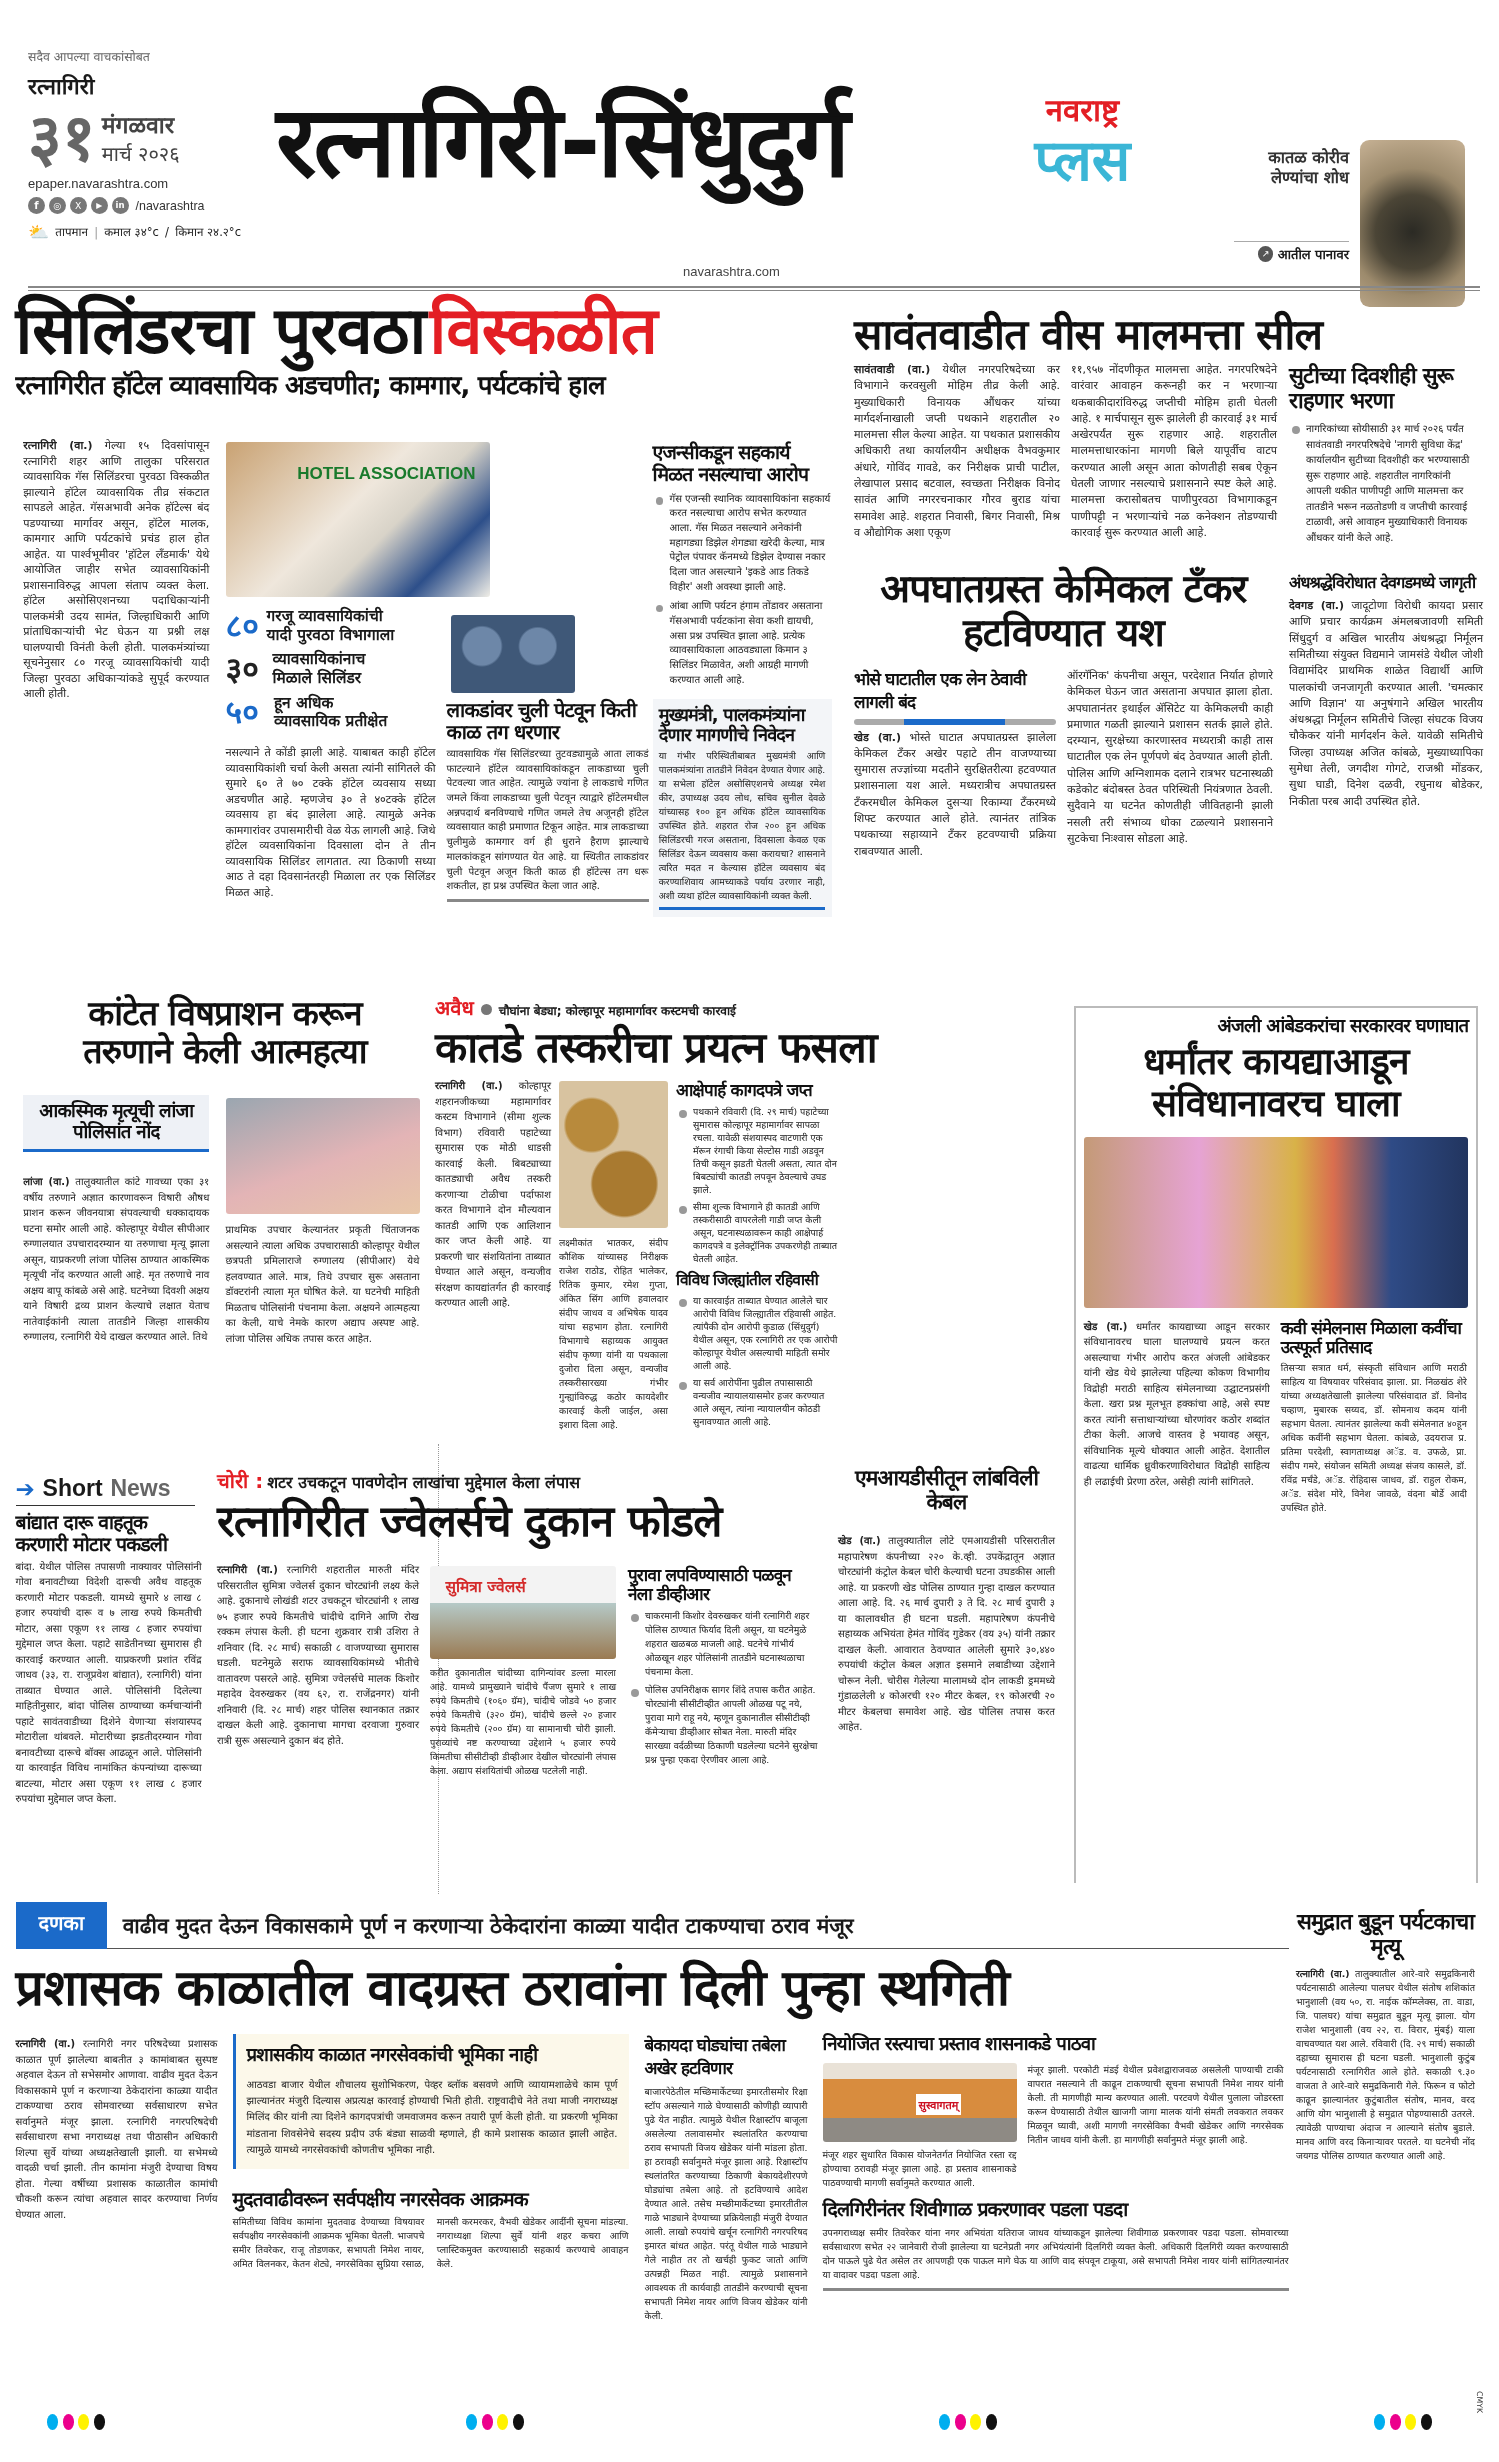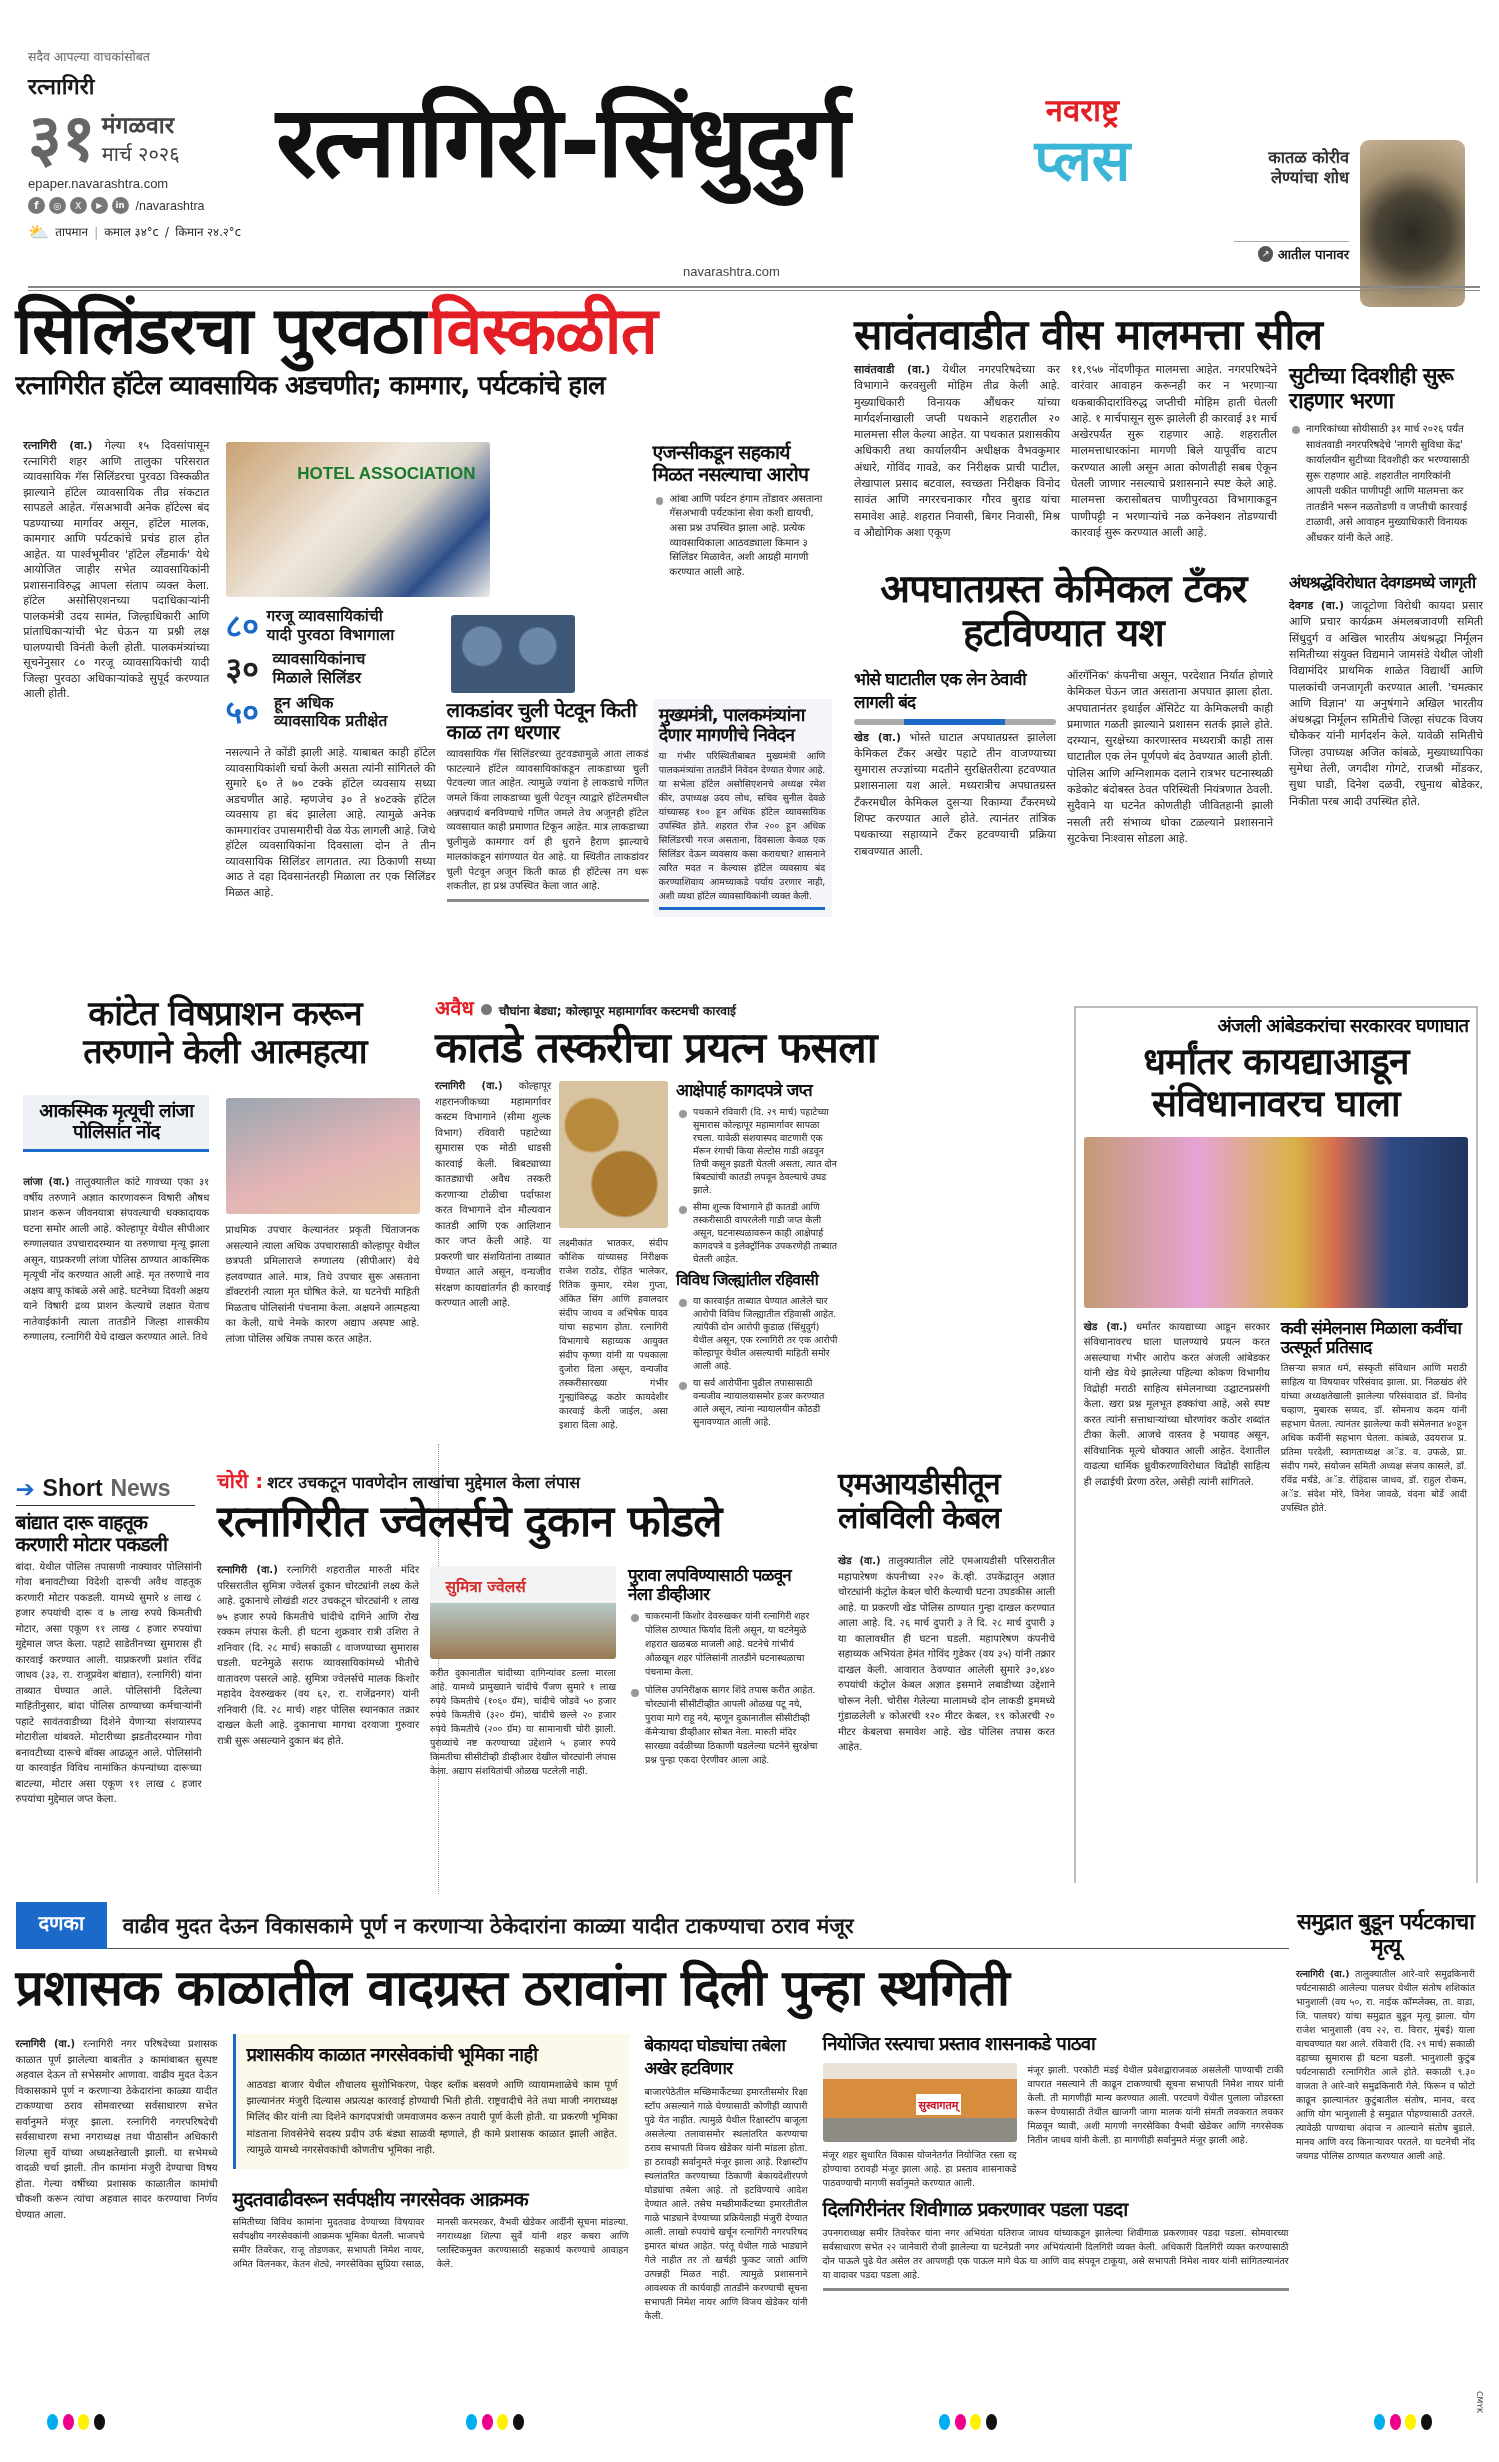--- a/index.html
+++ b/index.html
@@ -108,20 +108,21 @@
 
   <div class="abs" style="left:431px;top:404px;width:202px">
     <div class="hl" style="font-size:20px">लाकडांवर चुली पेटवून किती काळ तग धरणार</div>
     <div class="body" style="font-size:10px;line-height:14.7px;margin-top:3.1px">व्यावसायिक गॅस सिलिंडरच्या तुटवड्यामुळे आता लाकडं फाटल्याने हॉटेल व्यावसायिकांकडून लाकडाच्या चुली पेटवल्या जात आहेत. त्यामुळे ज्यांना हे लाकडाचे गणित जमले किंवा लाकडाच्या चुली पेटवून त्याद्वारे हॉटेलमधील अन्नपदार्थ बनविण्याचे गणित जमले तेच अजूनही हॉटेल व्यवसायात काही प्रमाणात टिकून आहेत. मात्र लाकडाच्या चुलीमुळे कामगार वर्ग ही धुराने हैराण झाल्याचे मालकांकडून सांगण्यात येत आहे. या स्थितीत लाकडांवर चुली पेटवून अजून किती काळ ही हॉटेल्स तग धरू शकतील, हा प्रश्न उपस्थित केला जात आहे.</div>
     <div style="height:3.1px;background:#888;margin-top:4.7px"></div>
   </div>
 
   <div class="abs" style="left:637px;top:147px;width:179px">
     <div class="hl" style="font-size:19.4px">एजन्सीकडून सहकार्य मिळत नसल्याचा आरोप</div>
     <ul class="bullet" style="margin-top:6.2px">
+      <li style="font-size:10px;line-height:14.7px">गॅस एजन्सी स्थानिक व्यावसायिकांना सहकार्य करत नसल्याचा आरोप सभेत करण्यात आला. गॅस मिळत नसल्याने अनेकांनी महागड्या डिझेल शेगड्या खरेदी केल्या, मात्र पेट्रोल पंपावर कॅनमध्ये डिझेल देण्यास नकार दिला जात असल्याने 'इकडे आड तिकडे विहीर' अशी अवस्था झाली आहे.</li>
       <li style="font-size:10px;line-height:14.7px">आंबा आणि पर्यटन हंगाम तोंडावर असताना गॅसअभावी पर्यटकांना सेवा कशी द्यायची, असा प्रश्न उपस्थित झाला आहे. प्रत्येक व्यावसायिकाला आठवड्याला किमान ३ सिलिंडर मिळावेत, अशी आग्रही मागणी करण्यात आली आहे.</li>
     </ul>
   </div>
   <div class="abs" style="left:637px;top:404px;width:179px;background:#f3f5f8;padding:6.2px">
     <div class="hl" style="font-size:18px">मुख्यमंत्री, पालकमंत्र्यांना देणार मागणीचे निवेदन</div>
     <div class="body" style="font-size:9.3px;line-height:14px;margin-top:3.1px">या गंभीर परिस्थितीबाबत मुख्यमंत्री आणि पालकमंत्र्यांना तातडीने निवेदन देण्यात येणार आहे. या सभेला हॉटेल असोसिएशनचे अध्यक्ष रमेश कीर, उपाध्यक्ष उदय लोध, सचिव सुनील देवळे यांच्यासह १०० हून अधिक हॉटेल व्यावसायिक उपस्थित होते. शहरात रोज २०० हून अधिक सिलिंडरची गरज असताना, दिवसाला केवळ एक सिलिंडर देऊन व्यवसाय कसा करायचा? शासनाने त्वरित मदत न केल्यास हॉटेल व्यवसाय बंद करण्याशिवाय आमच्याकडे पर्याय उरणार नाही, अशी व्यथा हॉटेल व्यावसायिकांनी व्यक्त केली.</div>
     <div style="height:3.1px;background:#1b6ac9;margin-top:4.7px"></div>
   </div>
 </div>
 
@@ -246,21 +247,21 @@
   <div class="abs" style="left:411px;top:99px;width:190px">
     <div class="hl" style="font-size:17px">पुरावा लपविण्यासाठी पळवून नेला डीव्हीआर</div>
     <ul class="bullet" style="margin-top:4.7px">
       <li style="font-size:9.3px;line-height:14px">चाकरमानी किशोर देवरुखकर यांनी रत्नागिरी शहर पोलिस ठाण्यात फिर्याद दिली असून, या घटनेमुळे शहरात खळबळ माजली आहे. घटनेचे गांभीर्य ओळखून शहर पोलिसांनी तातडीने घटनास्थळाचा पंचनामा केला.</li>
       <li style="font-size:9.3px;line-height:14px">पोलिस उपनिरीक्षक सागर शिंदे तपास करीत आहेत. चोरट्यांनी सीसीटीव्हीत आपली ओळख पटू नये, पुरावा मागे राहू नये, म्हणून दुकानातील सीसीटीव्ही कॅमेऱ्याचा डीव्हीआर सोबत नेला. मारुती मंदिर सारख्या वर्दळीच्या ठिकाणी घडलेल्या घटनेने सुरक्षेचा प्रश्न पुन्हा एकदा ऐरणीवर आला आहे.</li>
     </ul>
   </div>
 </div>
 
 <div class="abs" style="left:838px;top:1467px;width:217px;height:427px">
-  <div class="hl" style="font-size:30px;text-align:left">एमआयडीसीतून लांबविली केबल</div>
+  <div class="hl" style="font-size:21px;text-align:center">एमआयडीसीतून लांबविली केबल</div>
   <div class="body" style="margin-top:19px;font-size:10px;line-height:15.5px">
     <span class="dateline">खेड (वा.)</span>
     <span>तालुक्यातील लोटे एमआयडीसी परिसरातील महापारेषण कंपनीच्या २२० के.व्ही. उपकेंद्रातून अज्ञात चोरट्यांनी कंट्रोल केबल चोरी केल्याची घटना उघडकीस आली आहे. या प्रकरणी खेड पोलिस ठाण्यात गुन्हा दाखल करण्यात आला आहे. दि. २६ मार्च दुपारी ३ ते दि. २८ मार्च दुपारी ३ या कालावधीत ही घटना घडली. महापारेषण कंपनीचे सहाय्यक अभियंता हेमंत गोविंद गुडेकर (वय ३५) यांनी तक्रार दाखल केली. आवारात ठेवण्यात आलेली सुमारे ३०,४४० रुपयांची कंट्रोल केबल अज्ञात इसमाने लबाडीच्या उद्देशाने चोरून नेली. चोरीस गेलेल्या मालामध्ये दोन लाकडी ड्रममध्ये गुंडाळलेली ४ कोअरची १२० मीटर केबल, १९ कोअरची २० मीटर केबलचा समावेश आहे. खेड पोलिस तपास करत आहेत.</span>
   </div>
 </div>
 
 <div class="abs" style="left:15.5px;top:1902px;width:1273px;height:481px">
   <div style="display:flex;align-items:center;border-bottom:1.6px solid #555;height:47px">
     <div style="background:#1b6ac9;color:#fff;font-size:20px;font-weight:bold;padding:7.8px 23px;height:47px">दणका</div>
     <div style="font-size:21px;font-weight:bold;margin-left:15.5px;white-space:nowrap">वाढीव मुदत देऊन विकासकामे पूर्ण न करणाऱ्या ठेकेदारांना काळ्या यादीत टाकण्याचा ठराव मंजूर</div>

